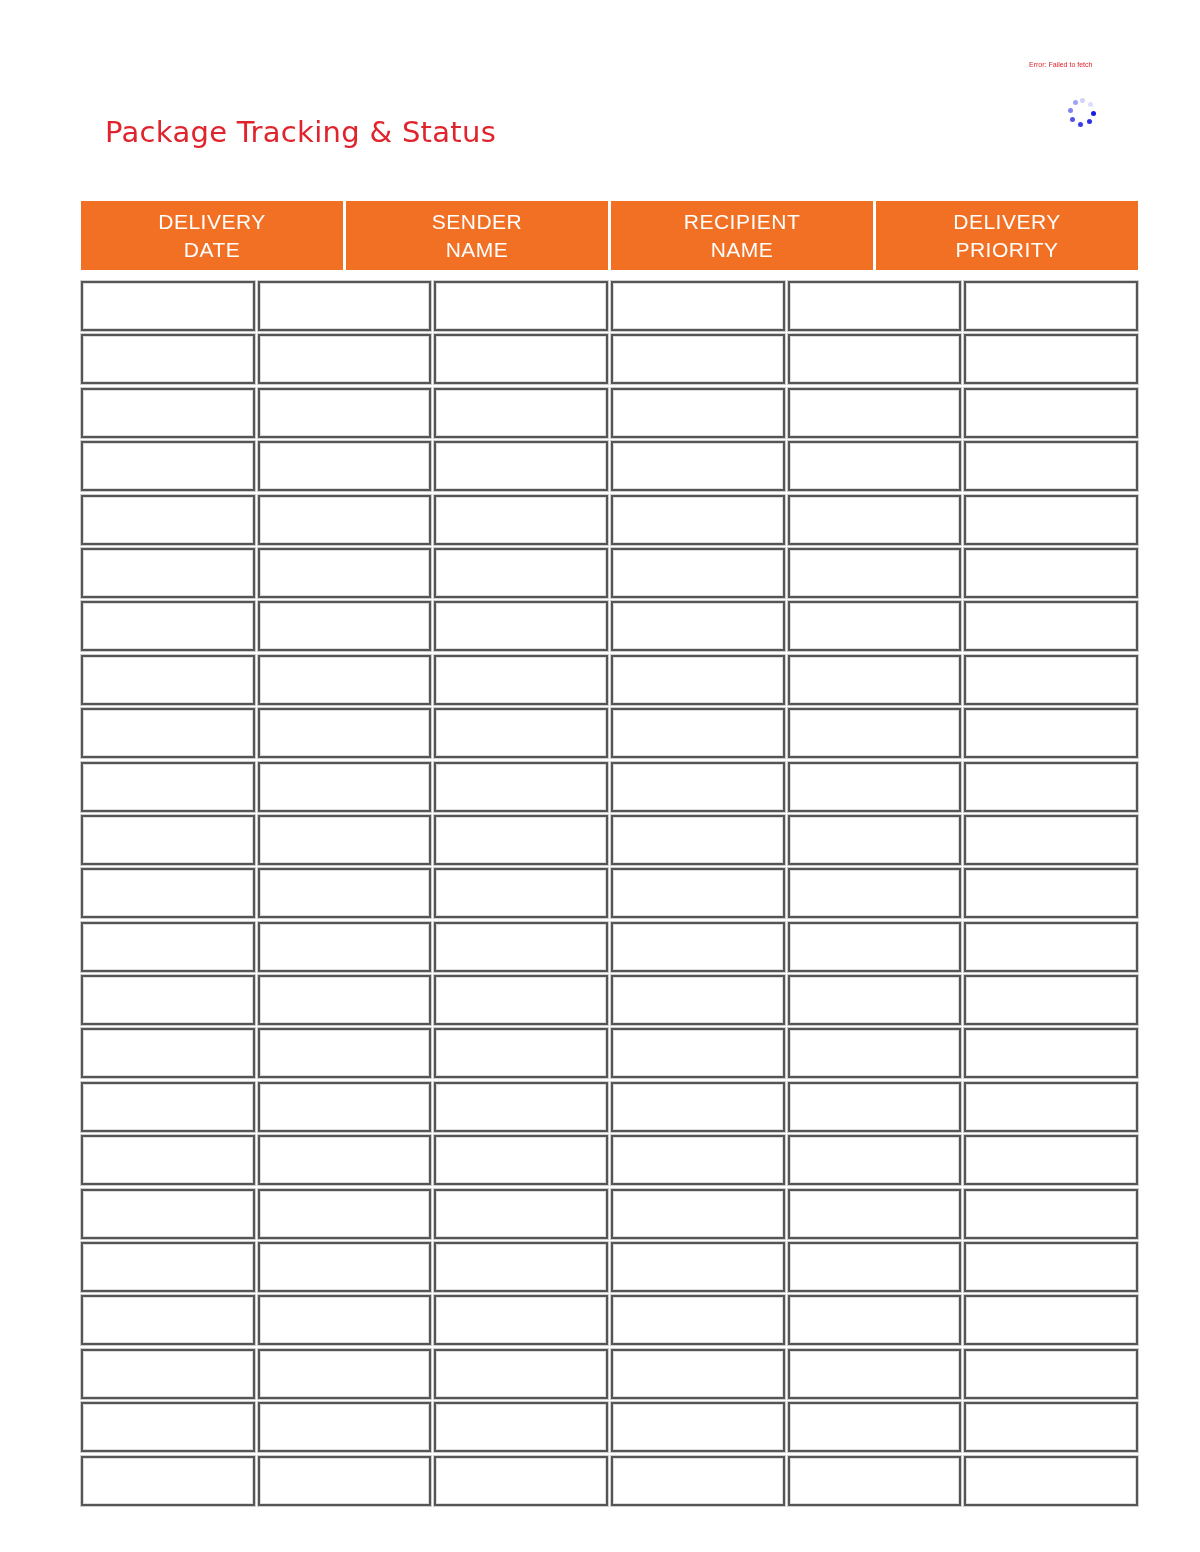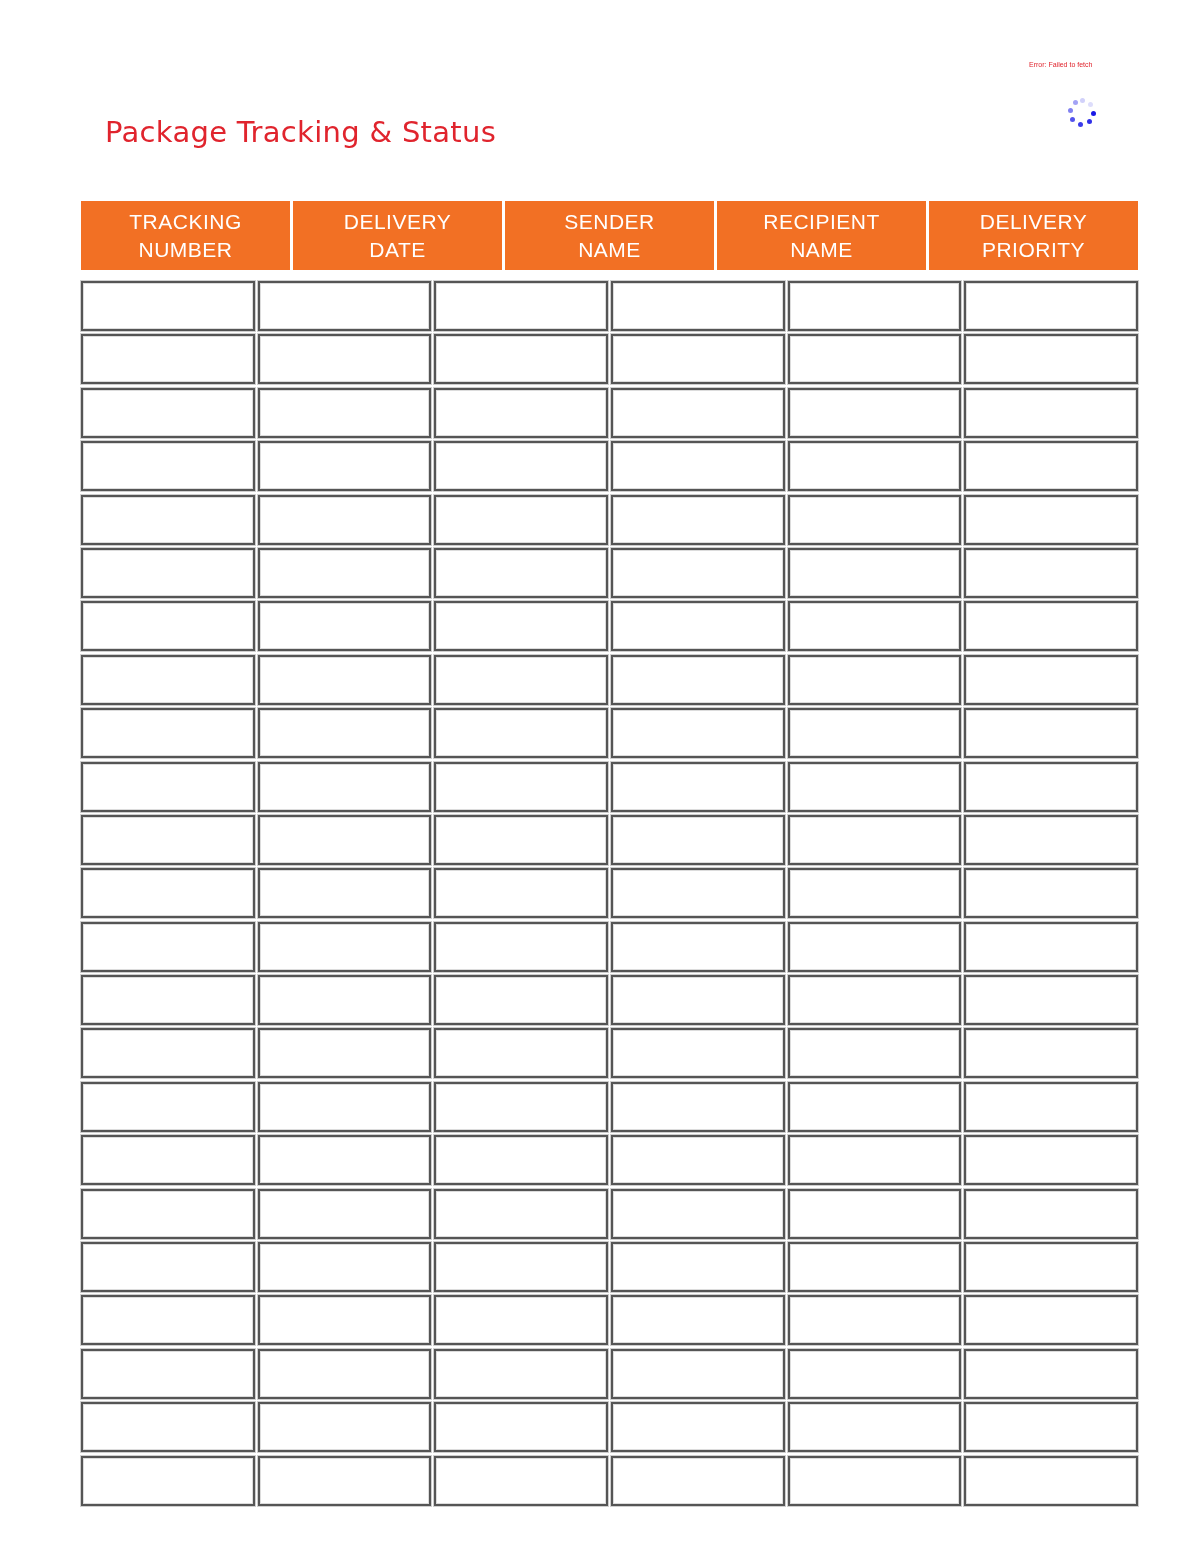--- a/index.html
+++ b/index.html
@@ -35,21 +35,20 @@
   <span style="left:23px;top:13px;opacity:1"></span>
   <span style="left:19px;top:21px;opacity:0.9"></span>
   <span style="left:10px;top:24px;opacity:0.85"></span>
   <span style="left:2px;top:19px;opacity:0.75"></span>
   <span style="left:0px;top:10px;opacity:0.55"></span>
   <span style="left:5px;top:2px;opacity:0.4"></span>
 </div>
 
 <div class="table">
   <div class="header-row">
-    <div class="hcell">TRACKING<br>NUMBER</div>
     <div class="hcell">DELIVERY<br>DATE</div>
     <div class="hcell">SENDER<br>NAME</div>
     <div class="hcell">RECIPIENT<br>NAME</div>
     <div class="hcell">DELIVERY<br>PRIORITY</div>
   </div>
   <div class="body-rows" id="body-rows">
       <div class="row">
         <div class="cell"></div>
         <div class="cell"></div>
         <div class="cell"></div>

